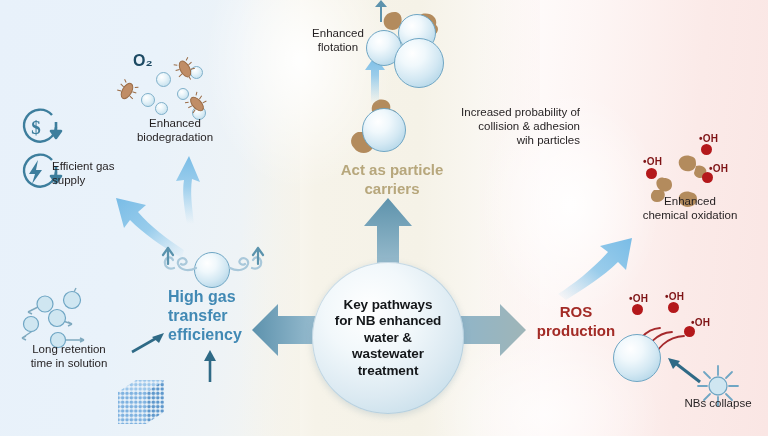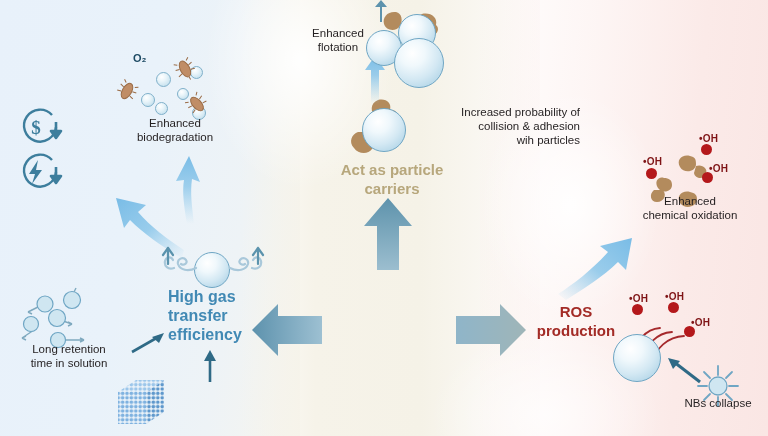--- a/index.html
+++ b/index.html
@@ -103,20 +103,27 @@
   <svg class="hub-arrow" style="left:362px;top:196px" width="52" height="74">
     <defs>
         <linearGradient id="galU" x1="0" y1="1" x2="0" y2="0">
       <stop offset="0%" stop-color="#9cbecf"></stop>
           <stop offset="100%" stop-color="#5e93ac"></stop>
         </linearGradient>
       </defs>
     <path d="M26 2 L50 30 L37 30 L37 74 L15 74 L15 30 L2 30 Z" fill="url(#galU)"></path>
   </svg>
 
+  <div id="hub">
+    <div id="hub-text">Key pathways
+for NB enhanced
+water &amp;
+wastewater
+treatment</div>
+  </div>
 
   <div class="heading" id="head-left" style="white-space:pre-line">High gas
 transfer
 efficiency</div>
   <div class="heading" id="head-right" style="white-space:pre-line">ROS
 production</div>
   <div class="heading" id="head-center" style="white-space:pre-line">Act as particle
 carriers</div>
 
   <svg class="abs" style="left:16px;top:108px" width="52" height="40">
@@ -124,22 +131,24 @@
     <text x="20" y="26" font-family="Liberation Serif, serif" font-size="19" font-weight="bold" fill="#3d7e9d" text-anchor="middle">$</text>
     <path d="M40 14 L40 27 M35 23 L40 30 L45 23 Z" stroke="#3d7e9d" stroke-width="2.6" fill="#3d7e9d" stroke-linejoin="round"></path>
   </svg>
 
   <svg class="abs" style="left:16px;top:153px" width="52" height="40">
     <path d="M36 7 A16 16 0 1 0 40 19" fill="none" stroke="#3d7e9d" stroke-width="2.4"></path>
     <path d="M22 7 L13 21 L19 21 L16 31 L26 17 L20 17 Z" fill="#3d7e9d"></path>
     <path d="M40 14 L40 27 M35 23 L40 30 L45 23 Z" stroke="#3d7e9d" stroke-width="2.6" fill="#3d7e9d" stroke-linejoin="round"></path>
   </svg>
 
-
-  <div class="abs" style="left:133px;top:52px;font-size:11px;font-weight:bold;color:#1d4a63">O₂</div>
+  <div class="lbl lbl-l" style="left:52px;top:159px;width:84px;white-space:pre-line">Efficient gas
+supply</div>
+
+  <div class="abs" style="left:133px;top:52px;font-size:16px;font-weight:bold;color:#1d4a63">O₂</div>
 
   <div class="bub bub-sm abs" style="left:156px;top:72px;width:15px;height:15px"></div>
   <div class="bub bub-sm abs" style="left:190px;top:66px;width:13px;height:13px"></div>
   <div class="bub bub-sm abs" style="left:141px;top:93px;width:14px;height:14px"></div>
   <div class="bub bub-sm abs" style="left:177px;top:88px;width:12px;height:12px"></div>
   <div class="bub bub-sm abs" style="left:155px;top:102px;width:13px;height:13px"></div>
   <div class="bub bub-sm abs" style="left:192px;top:106px;width:14px;height:14px"></div>
 
   <svg class="abs" style="left:175px;top:58px" width="20" height="22">
     <g transform="rotate(-28 10 11)">

